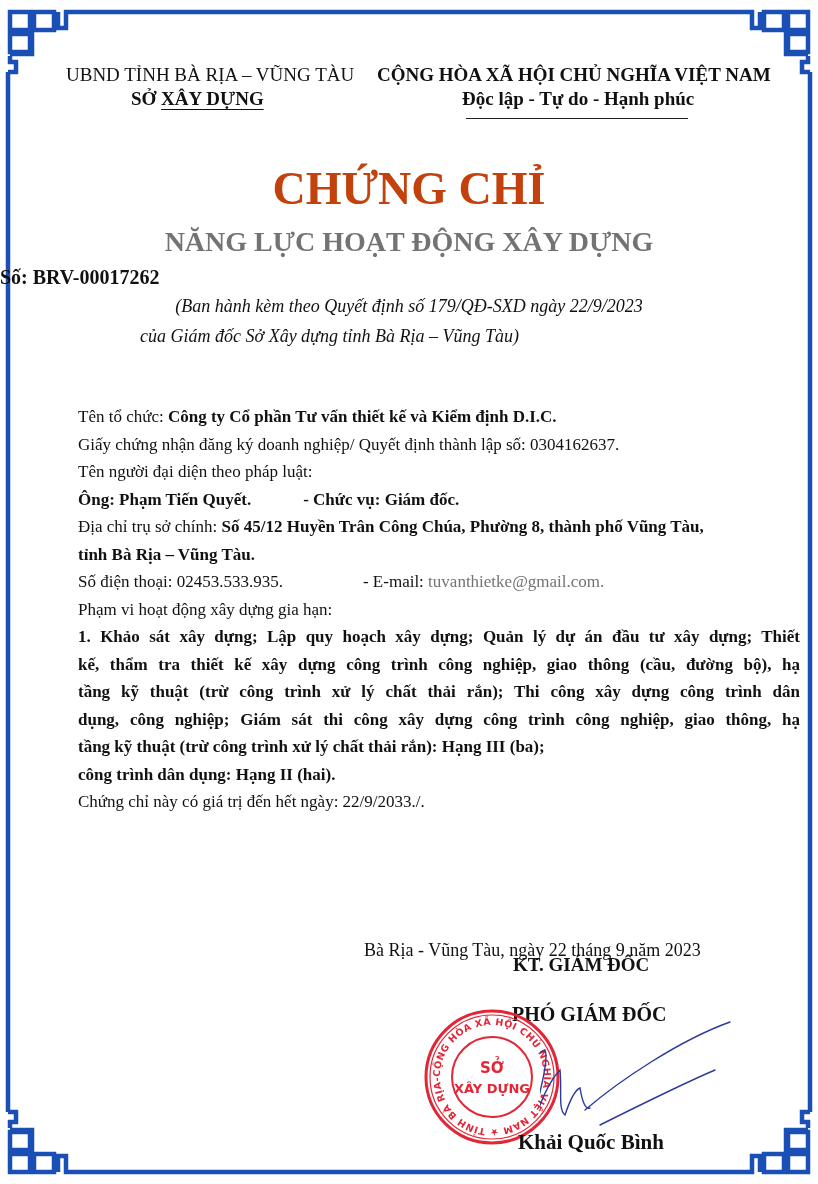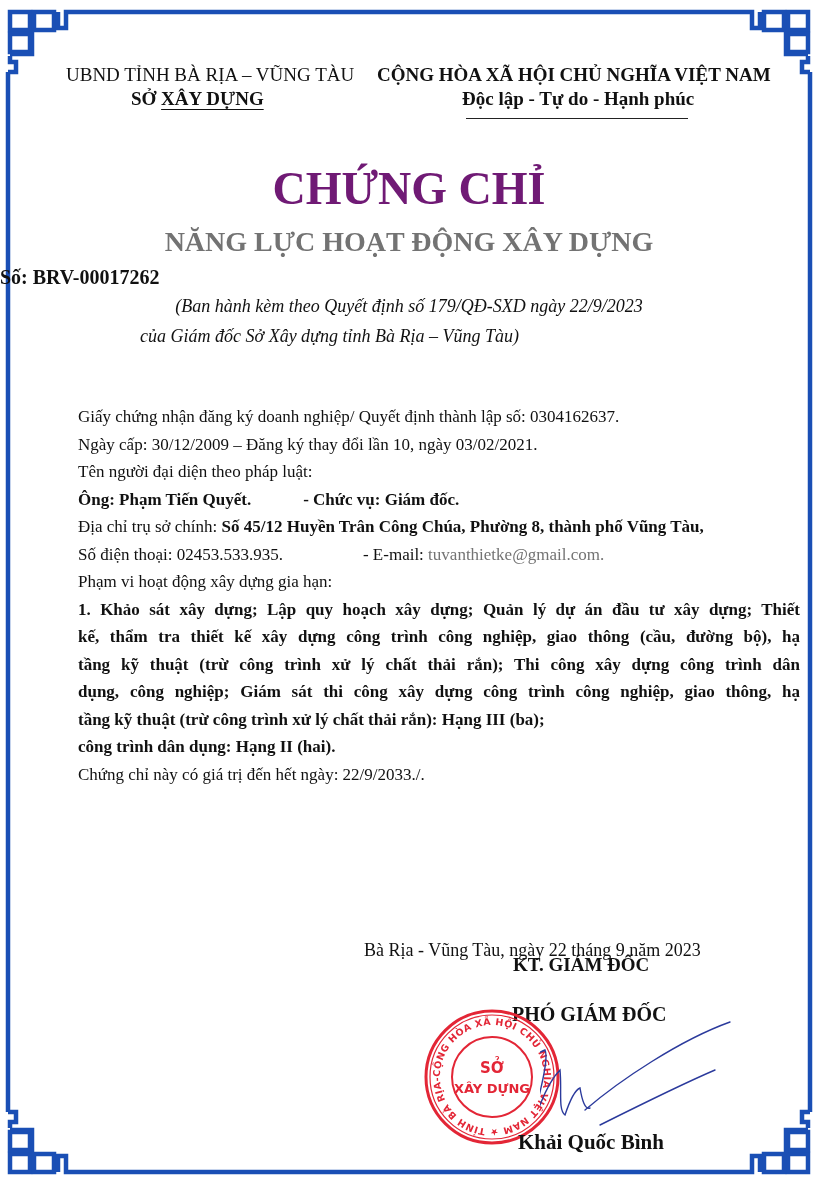--- a/index.html
+++ b/index.html
@@ -8,21 +8,21 @@
     font-family: "Liberation Serif", "DejaVu Serif", serif; color: #111;
   }
   .border-svg { position: absolute; left: 0; top: 0; width: 818px; height: 1184px; }
   .abs { position: absolute; white-space: nowrap; }
   .hdr-left-1 { left: 66px; top: 64px; font-size: 19px; }
   .hdr-left-2 { left: 131px; top: 88px; font-size: 19px; font-weight: bold; }
   .hdr-left-2 .ul { text-decoration: underline; text-underline-offset: 4px; }
   .hdr-right-1 { left: 377px; top: 64px; font-size: 19px; font-weight: bold; }
   .hdr-right-2 { left: 462px; top: 88px; font-size: 19px; font-weight: bold; }
   .hdr-right-rule { position: absolute; left: 466px; top: 118px; width: 222px; height: 1px; background: #222; }
-  .title-main { left: 0; width: 818px; text-align: center; top: 162px; font-size: 46px; font-weight: bold; color: #701a75; }
+  .title-main { left: 0; width: 818px; text-align: center; top: 162px; font-size: 46px; font-weight: bold; color: #c2410c; }
   .title-sub { left: 0; width: 818px; text-align: center; top: 226px; font-size: 28px; font-weight: bold; color: #737373; }
   .cert-no { left: 0; width: 818px; text-align: left; top: 266px; font-size: 20px; font-weight: bold; }
   .issued-1 { left: 0; width: 818px; text-align: center; top: 296px; font-size: 18px; font-style: italic; }
   .issued-2 { left: 0; width: 659px; text-align: center; top: 326px; font-size: 18px; font-style: italic; }
   .body-lines { position: absolute; left: 78px; top: 403px; width: 722px; font-size: 17px; }
   .line { height: 27.5px; line-height: 27.5px; white-space: nowrap; }
   .b { font-weight: bold; }
   .just { text-align: justify; text-align-last: justify; white-space: normal; }
   .email { color: #737373; }
   .gap { display: inline-block; }
@@ -80,25 +80,26 @@
 <div class="abs hdr-right-2">Độc lập - Tự do - Hạnh phúc</div>
 <div class="hdr-right-rule"></div>
 
 <div class="abs title-main">CHỨNG CHỈ</div>
 <div class="abs title-sub">NĂNG LỰC HOẠT ĐỘNG XÂY DỰNG</div>
 <div class="abs cert-no">Số: BRV-00017262</div>
 <div class="abs issued-1">(Ban hành kèm theo Quyết định số 179/QĐ-SXD ngày 22/9/2023</div>
 <div class="abs issued-2">của Giám đốc Sở Xây dựng tỉnh Bà Rịa – Vũng Tàu)</div>
 
 <div class="body-lines">
+  <div class="line"><span>Tên tổ chức: </span><span class="b">Công ty Cổ phần Tư vấn thiết kế và Kiểm định D.I.C.</span></div>
   <div class="line">Giấy chứng nhận đăng ký doanh nghiệp/ Quyết định thành lập số: 0304162637.</div>
-  <div class="line">Ngày cấp: 30/12/2009 – Đăng ký thay đổi lần 10, ngày 03/02/2021.</div>
   <div class="line">Tên người đại diện theo pháp luật:</div>
   <div class="line b"><span>Ông: Phạm Tiến Quyết.</span><span class="gap" style="width:52px"></span><span>- Chức vụ: Giám đốc.</span></div>
   <div class="line"><span>Địa chỉ trụ sở chính: </span><span class="b">Số 45/12 Huyền Trân Công Chúa, Phường 8, thành phố Vũng Tàu,</span></div>
+  <div class="line b">tỉnh Bà Rịa – Vũng Tàu.</div>
   <div class="line"><span>Số điện thoại: 02453.533.935.</span><span class="gap" style="width:80px"></span><span>- E-mail: </span><span class="email">tuvanthietke@gmail.com.</span></div>
   <div class="line">Phạm vi hoạt động xây dựng gia hạn:</div>
   <div class="line b just">1. Khảo sát xây dựng; Lập quy hoạch xây dựng; Quản lý dự án đầu tư xây dựng; Thiết</div>
   <div class="line b just">kế, thẩm tra thiết kế xây dựng công trình công nghiệp, giao thông (cầu, đường bộ), hạ</div>
   <div class="line b just">tầng kỹ thuật (trừ công trình xử lý chất thải rắn); Thi công xây dựng công trình dân</div>
   <div class="line b just">dụng, công nghiệp; Giám sát thi công xây dựng công trình công nghiệp, giao thông, hạ</div>
   <div class="line b">tầng kỹ thuật (trừ công trình xử lý chất thải rắn): Hạng III (ba);</div>
   <div class="line b">công trình dân dụng: Hạng II (hai).</div>
   <div class="line">Chứng chỉ này có giá trị đến hết ngày: 22/9/2033./.</div>
 </div>

